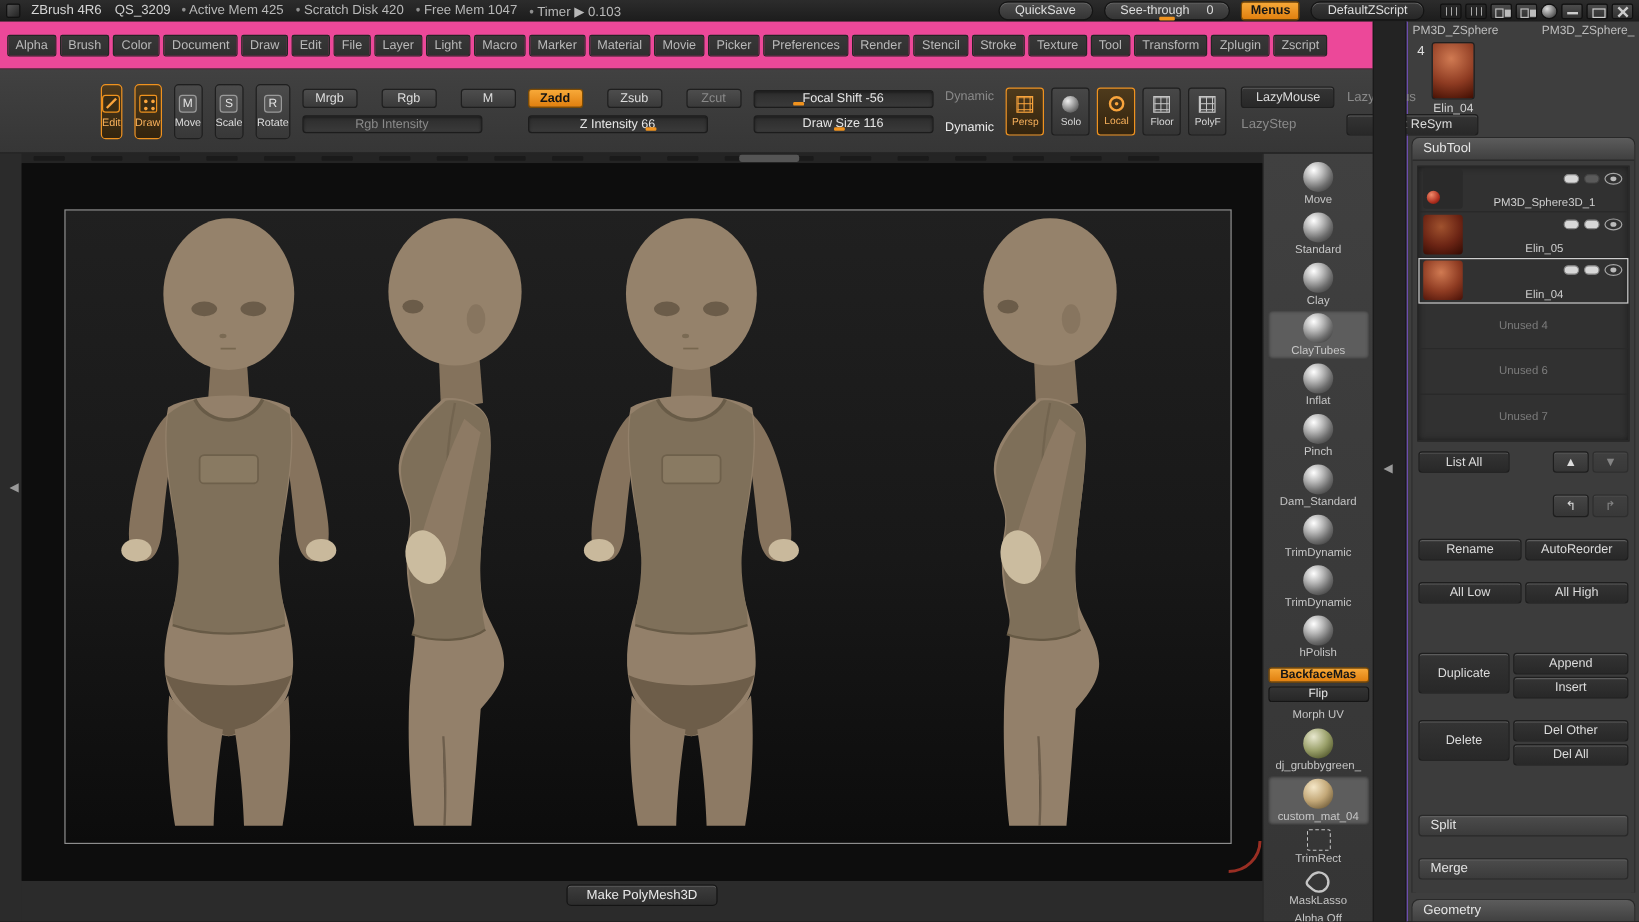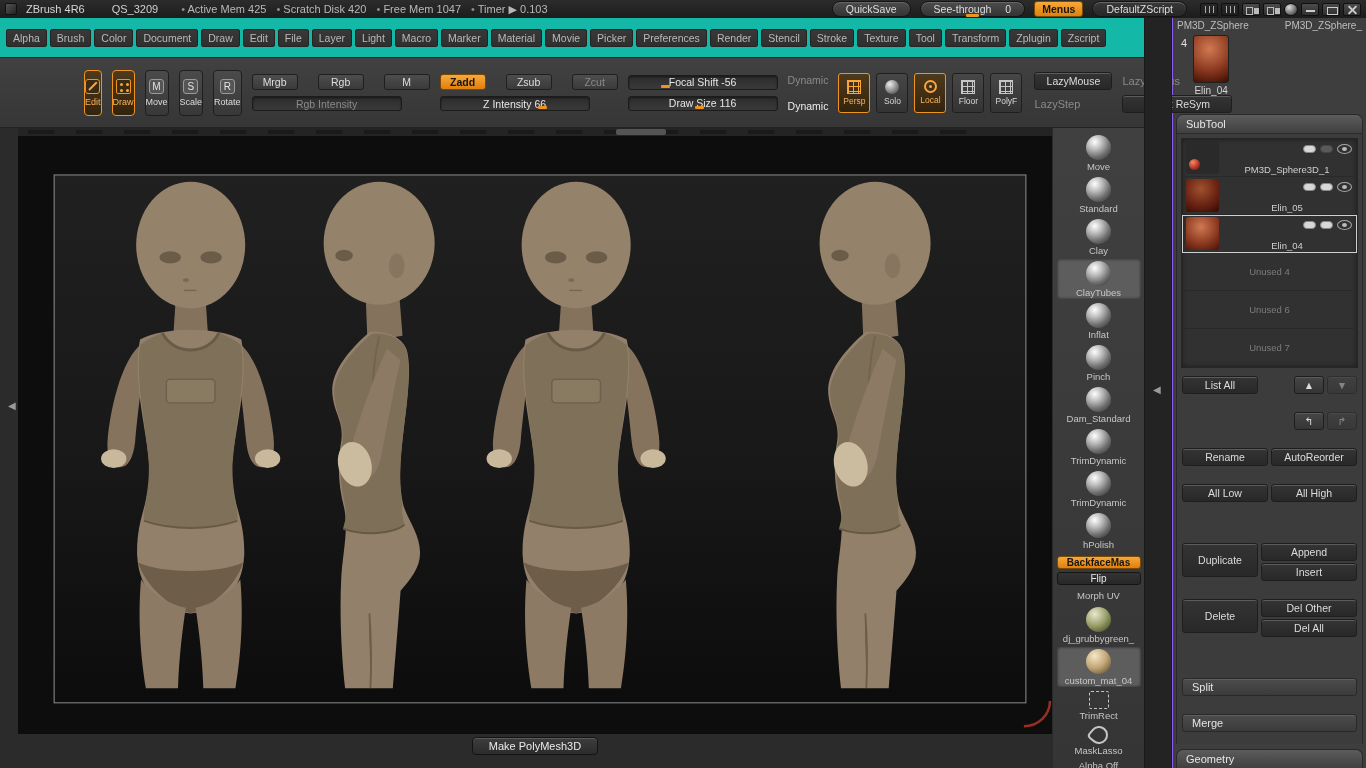--- a/index.html
+++ b/index.html
@@ -4,22 +4,22 @@
 <style>
 *{box-sizing:border-box;margin:0;padding:0}
 html,body{width:1366px;height:768px;overflow:hidden}
 body{background:#2b2b2b;font-family:"Liberation Sans",sans-serif;font-size:11px;color:#c9c9c9}
 button{font-family:inherit;cursor:pointer}
 .app{width:1366px;height:768px;display:flex;flex-direction:column}
 
 .titlebar{height:18px;background:linear-gradient(#2c2c2c,#1c1c1c);display:flex;align-items:center;gap:9px;padding:0 5px;color:#b8b8b8;white-space:nowrap;flex:none}
 .logo{width:12px;height:12px;border-radius:2px;background:linear-gradient(135deg,#555,#222);border:1px solid #111;flex:none}
 .app-title{color:#d6d6d6}
-.doc-name{margin-left:18px;color:#cfcfcf}
-.stats{display:flex;gap:10px;margin-left:14px}
+.doc-name{margin-left:2px;color:#cfcfcf}
+.stats{display:flex;gap:10px;}
 .stat::before{content:"• ";color:#8f8f8f}
 .spacer{flex:1}
 .pill-btn{background:linear-gradient(#4d4d4d,#343434);border:1px solid #141414;border-radius:8px;color:#dedede;padding:1px 13px;font-size:10.5px;box-shadow:inset 0 1px 0 #666}
 .pill-btn.dark{background:linear-gradient(#3a3a3a,#262626)}
 .seethrough{position:relative;display:inline-flex;gap:14px}
 .st-marker{position:absolute;left:44%;bottom:-1px;width:13px;height:3px;background:#f0921e;border-radius:1px}
 .menus-btn{background:linear-gradient(#f7a939,#e07f0e);border:1px solid #7a4a05;border-radius:3px;color:#161616;padding:1px 7px;font-weight:bold;font-size:10.5px}
 .tb-icons{display:flex;gap:3px;margin-left:4px}
 .tb-icon{width:18px;height:13px;background:linear-gradient(#4c4c4c,#303030);border:1px solid #101010;border-radius:2px;position:relative}
 .tb-icon.bars{background-image:repeating-linear-gradient(90deg,transparent 0 2px,#aaa 2px 3px,transparent 3px 4px);background-size:13px 7px;background-repeat:no-repeat;background-position:center}
@@ -29,21 +29,21 @@
 .tb-icon.max::after{content:"";position:absolute;left:4px;top:3px;width:9px;height:6px;border:1px solid #ccc}
 .tb-icon.close::before,.tb-icon.close::after{content:"";position:absolute;left:3px;top:5px;width:11px;height:2px;background:#ccc;transform:rotate(45deg)}
 .tb-icon.close::after{transform:rotate(-45deg)}
 
 .columns{display:flex;height:750px}
 .left-col{width:1144px;display:flex;flex-direction:column;flex:none}
 .divider-v{width:28px;background:#232323;border-left:1px solid #1a1a1a;border-right:1px solid #1a1a1a;position:relative;flex:none}
 .collapse{position:absolute;left:8px;color:#9a9a9a;font-size:10px}
 .right-col{width:194px;background:#3e3e3e;border-left:1px solid #8b5cf6;display:flex;flex-direction:column;flex:none}
 
-.menubar{height:40px;background:#14b8a6;border-bottom:1px solid #222;display:flex;align-items:center;gap:3px;padding-left:6px}
+.menubar{height:40px;background:#ec4899;border-bottom:1px solid #222;display:flex;align-items:center;gap:3px;padding-left:6px}
 .menu-item{padding:2px 6px;background:linear-gradient(#383838,#2f2f2f);border:1px solid #242424;border-radius:2px;color:#b9b9b9;font-size:10.5px}
 
 .shelf{height:70px;background:linear-gradient(#414141,#363636);border-bottom:1px solid #222;display:flex;align-items:center;gap:10px;padding-left:84px;position:relative}
 .tool-btn{width:34px;height:46px;display:flex;flex-direction:column;align-items:center;justify-content:center;gap:3px;background:linear-gradient(#4b4b4b,#383838);border:1px solid #1f1f1f;border-radius:4px;font-size:9px;color:#ddd}
 .tool-btn.active{border-color:#f0921e;background:linear-gradient(#4e3a1c,#33240e);color:#f8b15c}
 .pen-icon{width:15px;height:15px;border:1px solid #f0931e;border-radius:3px;position:relative;background:#3a2c14}
 .pen-icon::after{content:"";position:absolute;left:3px;top:9px;width:11px;height:2px;background:#f9a43c;transform:rotate(-45deg);transform-origin:left center}
 .dots-icon{width:15px;height:15px;position:relative;border-radius:2px;background:#3a2c14;border:1px solid #f0931e}
 .dots-icon::after{content:"";position:absolute;left:3px;top:3px;width:3px;height:3px;border-radius:50%;background:#f9a43c;box-shadow:6px 0 #f9a43c,0 6px #f9a43c,6px 6px #f9a43c}
 .glyph-box{width:15px;height:15px;border:1px solid #9a9a9a;border-radius:3px;display:flex;align-items:center;justify-content:center;font-size:10px;color:#e3e3e3;background:#555}

